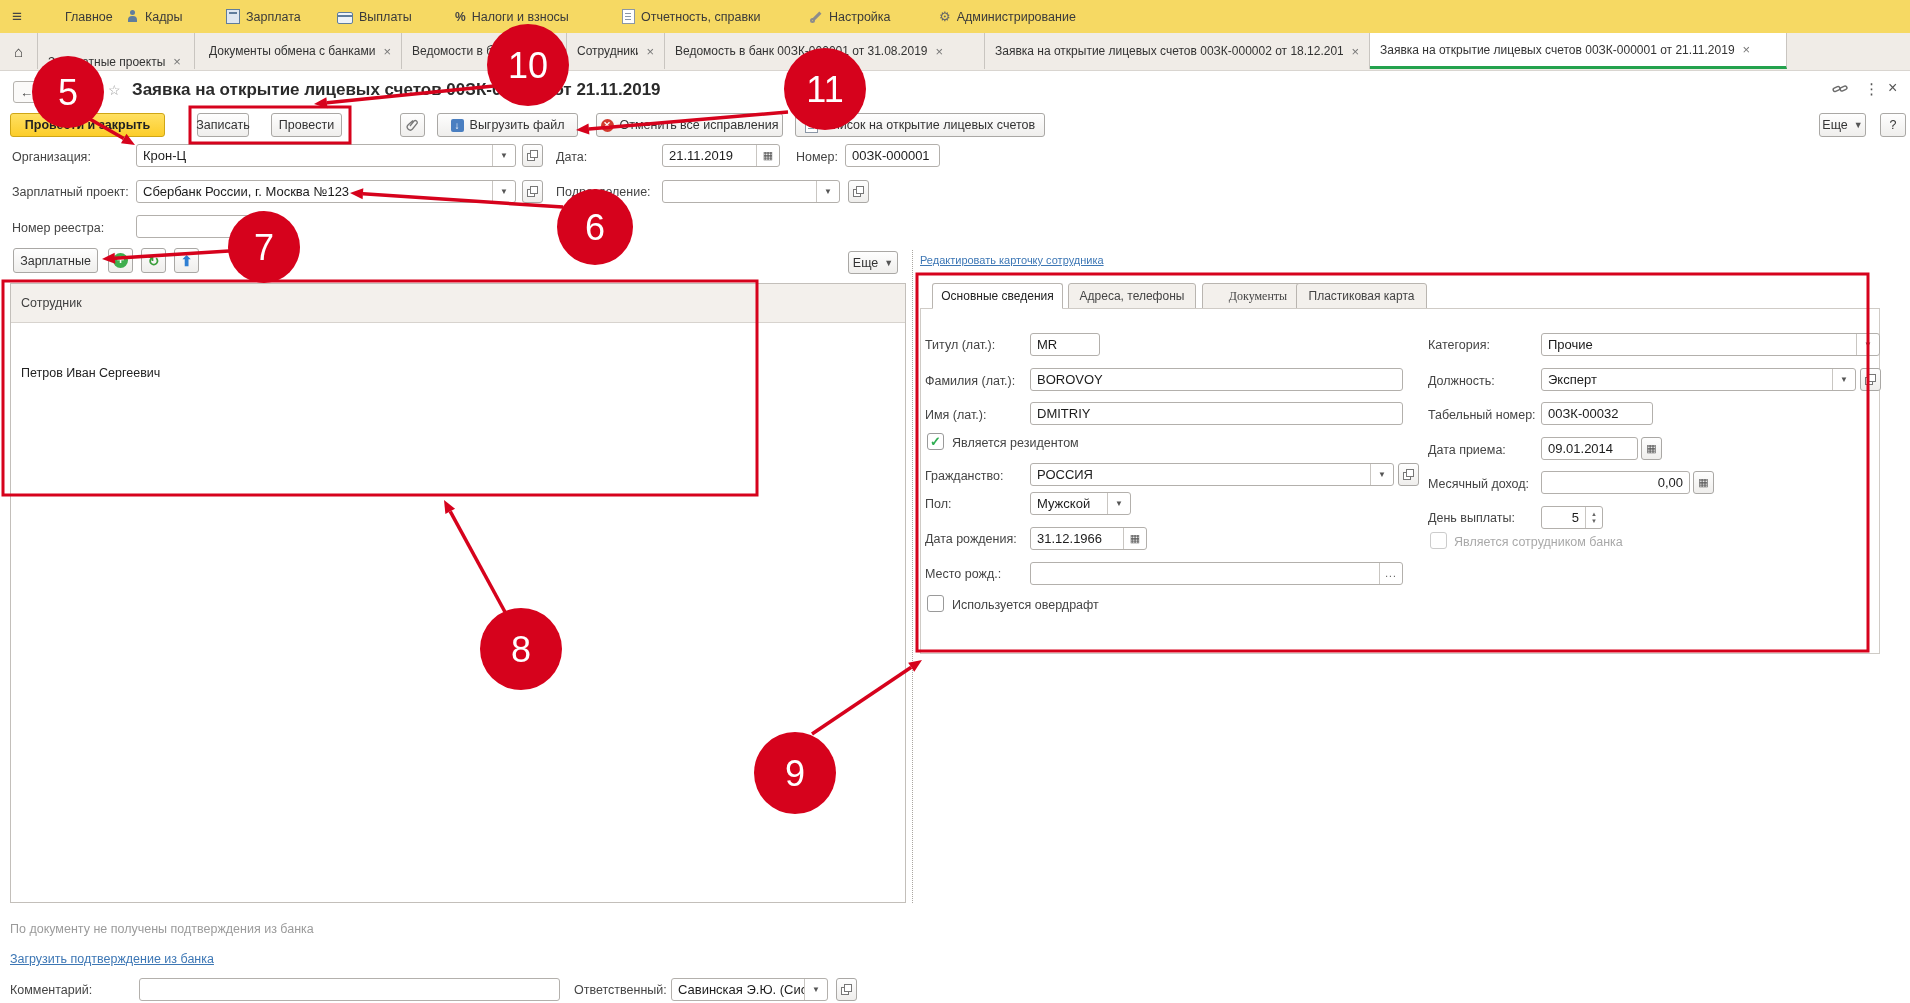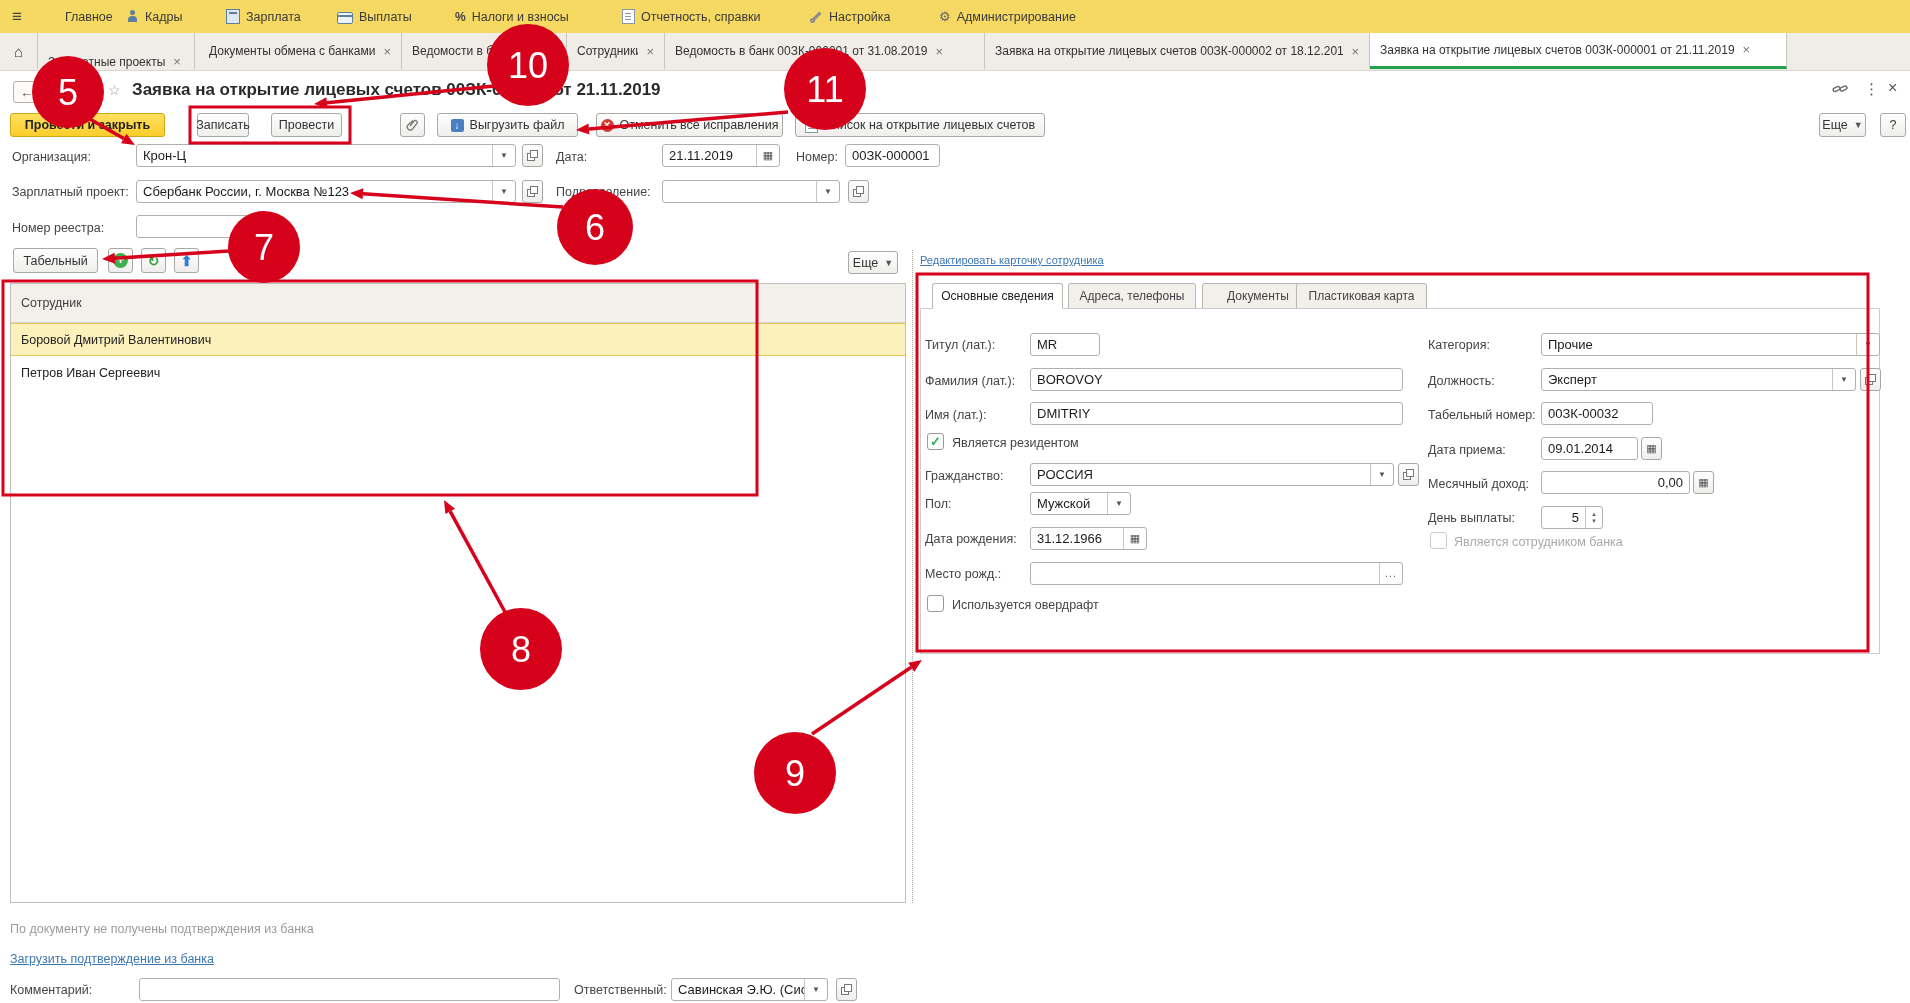--- a/index.html
+++ b/index.html
@@ -258,39 +258,38 @@
   </div>
   <div class="sqbtn" id="sq-dept">
       <span class="lnk-ic"></span>
     </div>
 
   <div class="lbl" id="lbl-reg">Номер реестра:</div>
   <div class="inp" id="inp-reg">
       <span class="val"></span>
     </div>
 
-  <div class="btn" id="btn-fill">Табельный</div>
+  <div class="btn" id="btn-fill">Зарплатные</div>
   <div class="icbtn" id="btn-add">
       <span class="plus-ic">+</span>
     </div>
   <div class="icbtn" id="btn-refresh">
       <span id="refresh-ic">↻</span>
     </div>
   <div class="icbtn" id="btn-up">
       <span id="up-ic">⬆</span>
     </div>
   <div class="btn" id="btn-more-list">
     <span>Еще</span>
       <span class="caret">▼</span>
   </div>
   <a id="link-edit">Редактировать карточку сотрудника</a>
 
   <div id="emp-table">
     <div id="emp-header">Сотрудник</div>
-  <div class="trow selected" style="top: 39px;">Боровой Дмитрий Валентинович</div>
       <div class="trow" style="top: 72px;">Петров Иван Сергеевич</div>
     </div>
 
   <div id="splitter"></div>
 
   <div id="pframe"></div>
   <div class="green" id="g-emboss" style="left:925px;top:315px">Эмбоссированный текст</div>
   <span id="phelp">?</span>
   <div class="green" id="g-emp" style="left:1428px;top:315px">Сотрудник</div>
 
@@ -433,15 +432,15 @@
       <text x="521" y="649" fill="#fff" font-size="36" text-anchor="middle" dominant-baseline="central" font-family="Liberation Sans, sans-serif">8</text>
       <circle cx="795" cy="773" r="41" fill="#d6021c"></circle>
       <text x="795" y="773" fill="#fff" font-size="36" text-anchor="middle" dominant-baseline="central" font-family="Liberation Sans, sans-serif">9</text>
       <circle cx="528" cy="65" r="41" fill="#d6021c"></circle>
       <text x="528" y="65" fill="#fff" font-size="36" text-anchor="middle" dominant-baseline="central" font-family="Liberation Sans, sans-serif">10</text>
       <circle cx="825" cy="89" r="41" fill="#d6021c"></circle>
       <text x="825" y="89" fill="#fff" font-size="36" text-anchor="middle" dominant-baseline="central" font-family="Liberation Sans, sans-serif">11</text>
     </svg>
 <div class="ptab active" style="left: 932px; width: 131px;">Основные сведения</div>
     <div class="ptab" style="left: 1068px; width: 128px;">Адреса, телефоны</div>
-    <div class="ptab" style="left: 1202px; width: 112px;">Документы</div>
+    <div class="ptab" style="left: 1202px; width: 112px; font-family: Liberation Serif, serif;">Документы</div>
     <div class="ptab" style="left: 1296px; width: 131px;">Пластиковая карта</div>
   </div>
 
 </body></html>

